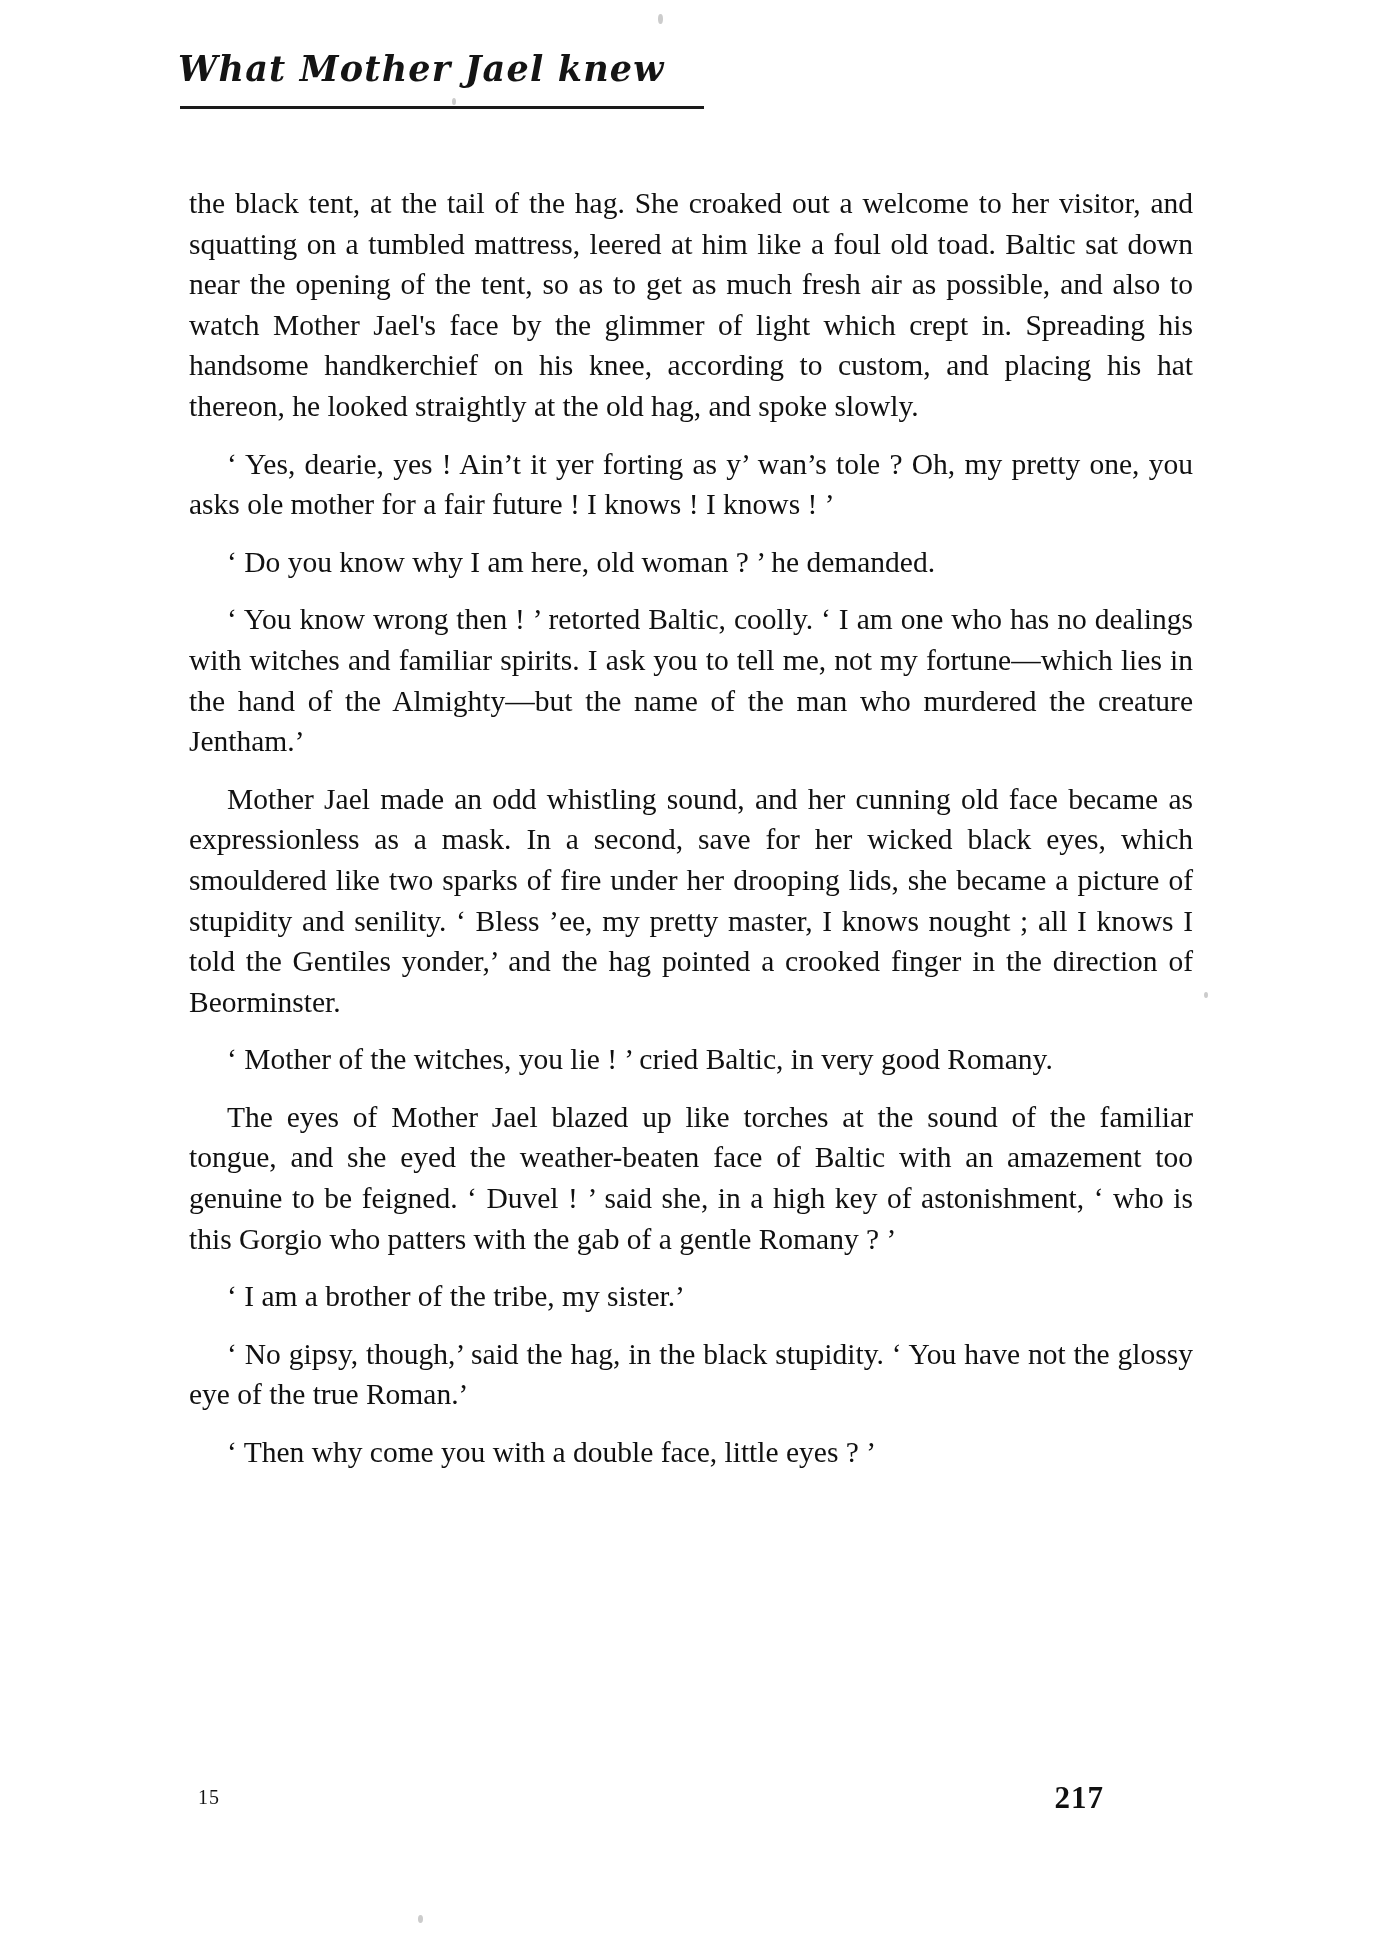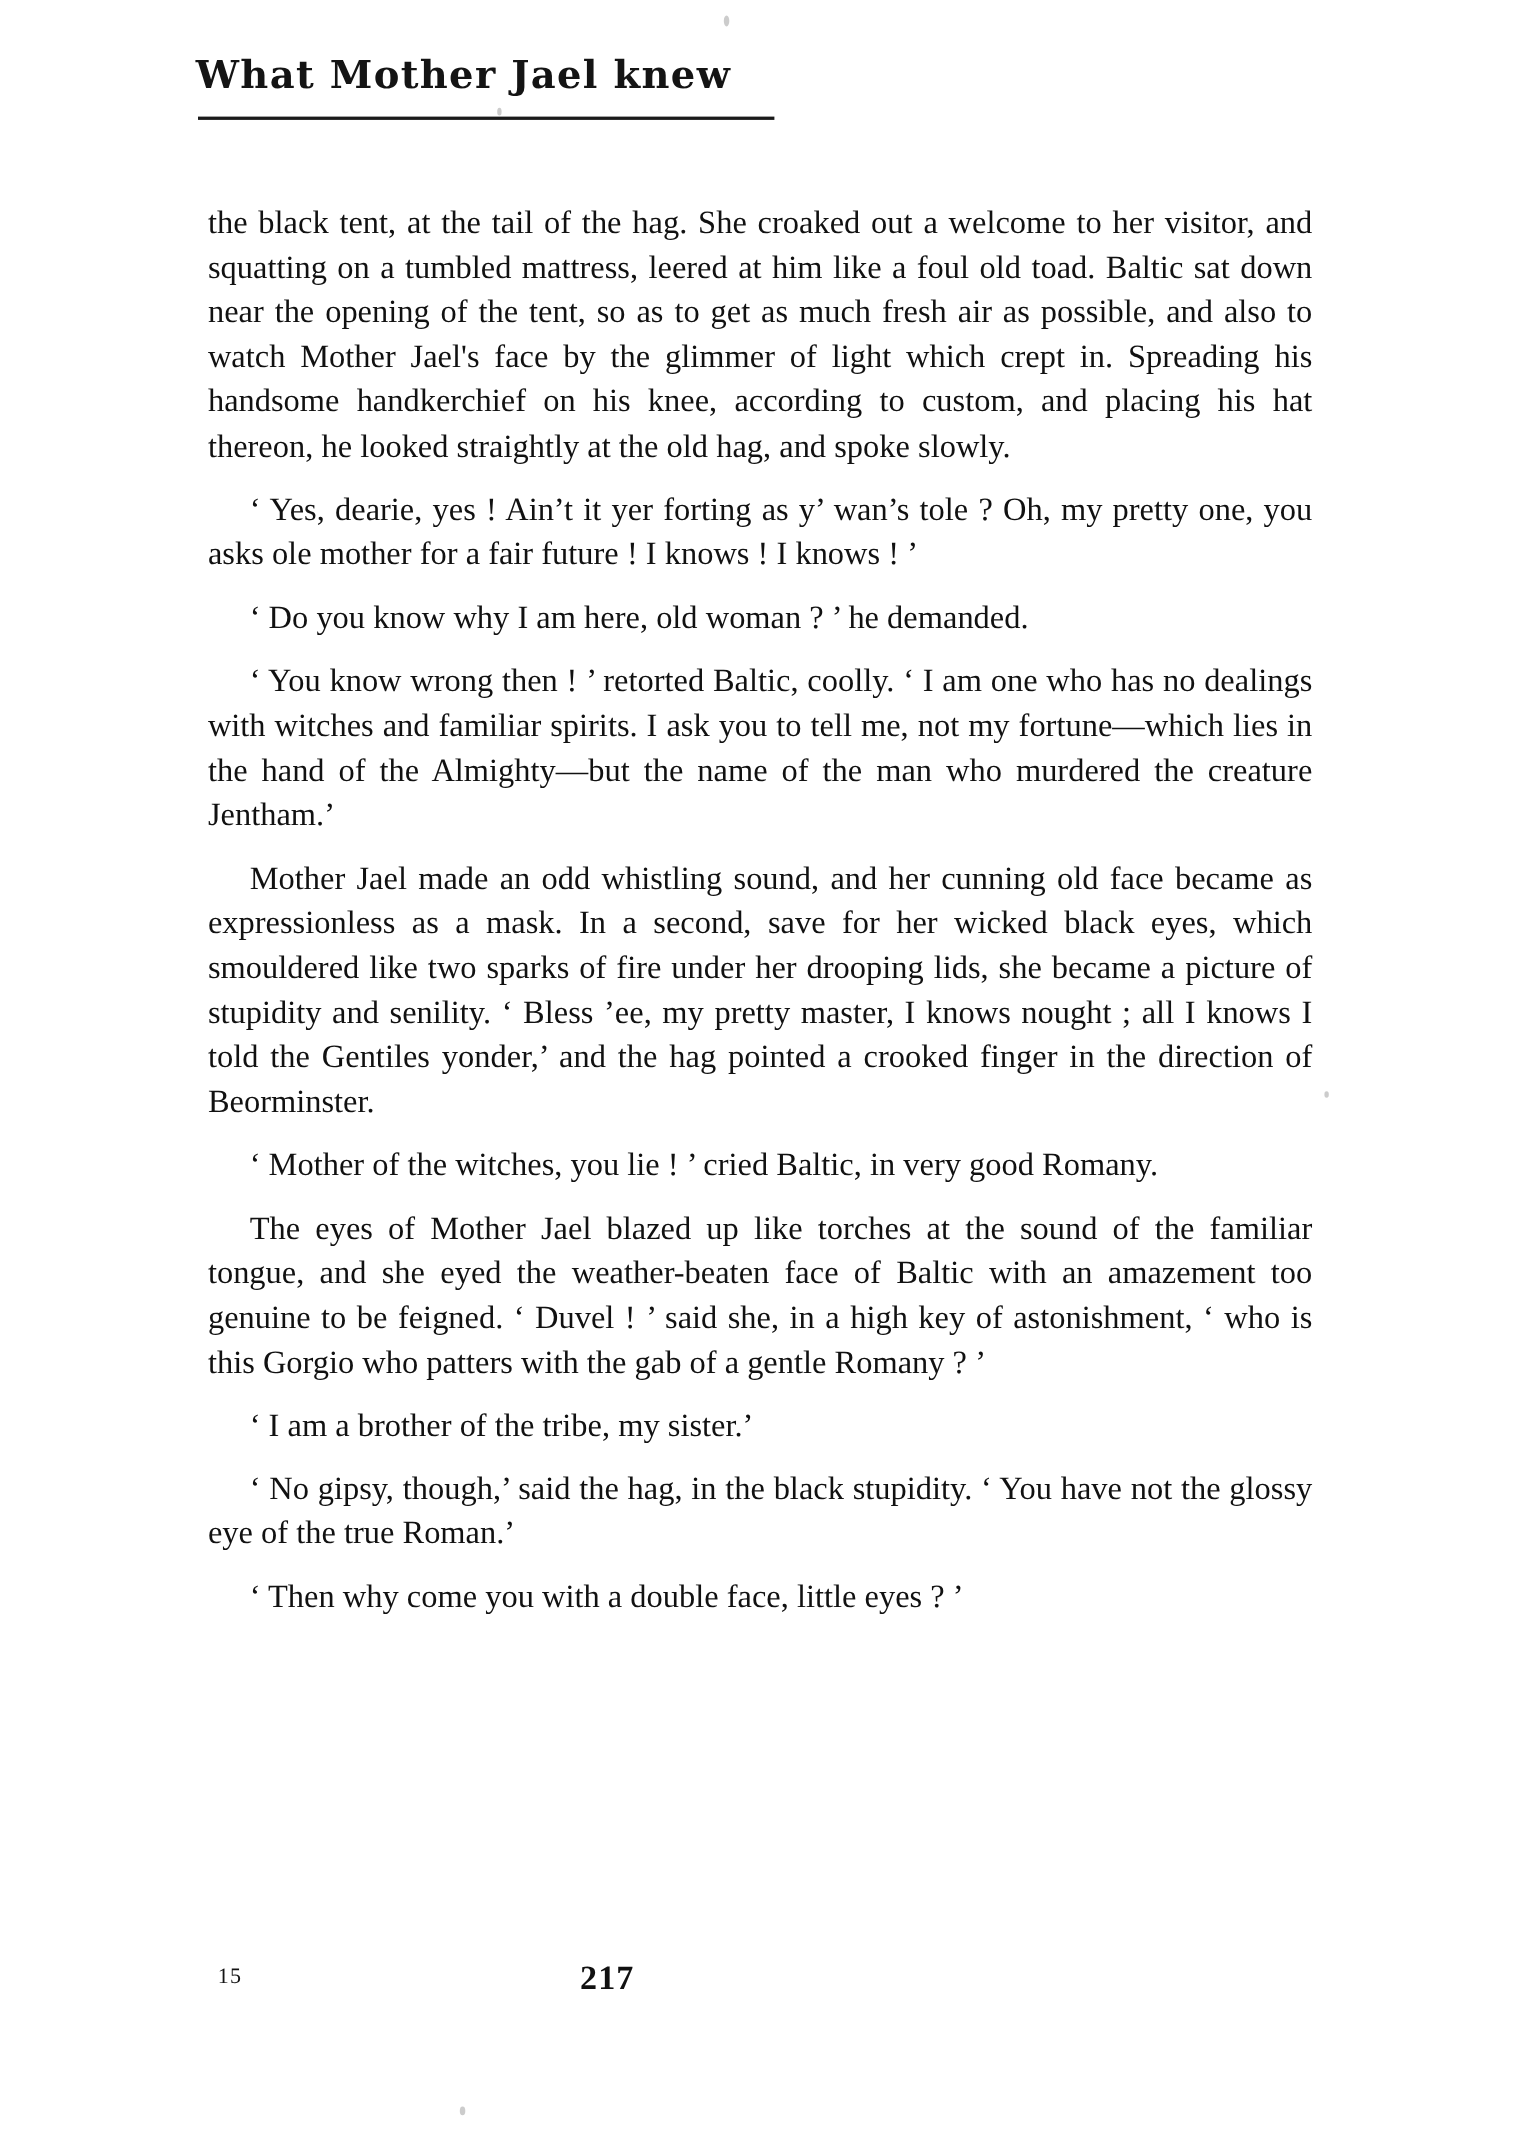--- a/index.html
+++ b/index.html
@@ -21,20 +21,21 @@
     top: 0;
     width: 1382px;
     height: 1951px;
   }
   .running-head {
     position: absolute;
     left: 178px;
     top: 48px;
     width: 720px;
     font-family: "DejaVu Serif", serif;
+    font-style: italic;
     font-weight: 700;
     font-size: 35px;
     letter-spacing: 1.2px;
     color: #141414;
     white-space: nowrap;
   }
   .head-rule {
     position: absolute;
     left: 180px;
     top: 106px;
@@ -69,21 +70,21 @@
     top: 1786px;
     font-size: 20px;
     letter-spacing: 1px;
     color: #141414;
   }
   .folio {
     position: absolute;
     left: 0;
     top: 1780px;
     width: 1104px;
-    text-align: center;
+    text-align: right;
     font-size: 31px;
     font-weight: 700;
     letter-spacing: 1px;
     color: #111111;
   }
   
   .speck {
     position: absolute;
     background: #9a9a9a;
     border-radius: 50%;

